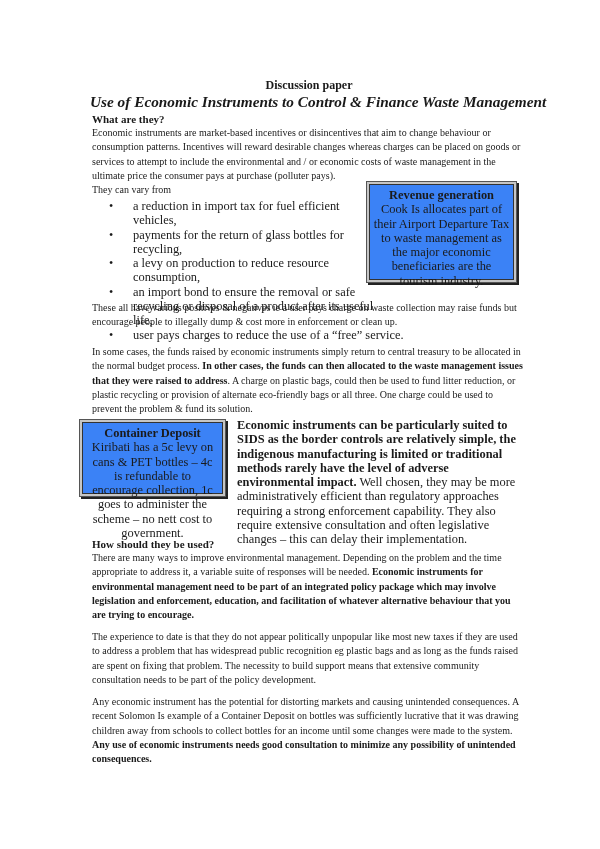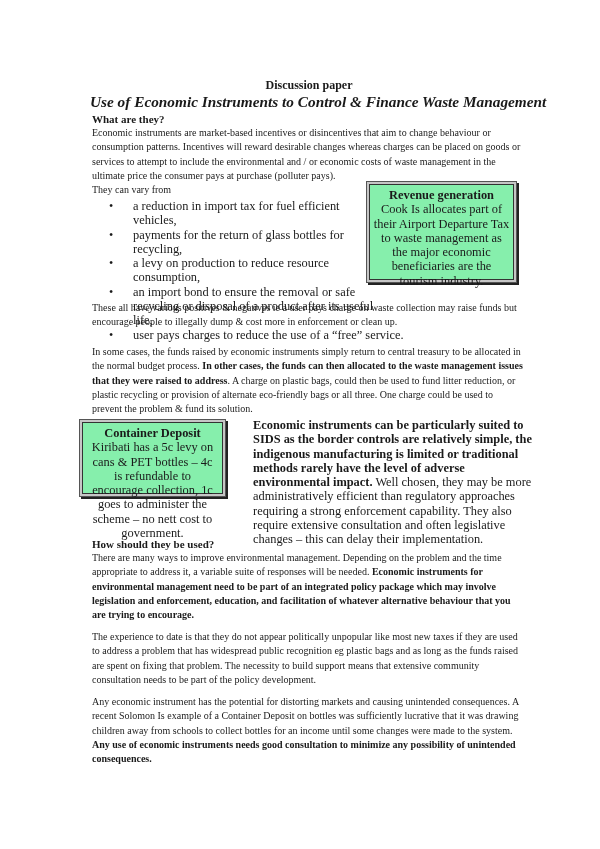--- a/index.html
+++ b/index.html
@@ -10,28 +10,28 @@
       font-weight: bold; font-size: 12px; line-height: 18px; }
     .subtitle { position: absolute; left: -2px; width: 440px; top: 93px; text-align: center;
       font-weight: bold; font-style: italic; font-size: 15.3px; line-height: 18px; white-space: nowrap; }
     .h2 { position: absolute; left: 0; font-weight: bold; font-size: 11px; line-height: 18px; }
     .para { position: absolute; left: 0; width: 432px; font-size: 10px; line-height: 14.3px; }
     .para b { font-weight: bold; }
     ul.bullets { position: absolute; left: 0; margin: 16px; padding: 0; list-style: none;
       width: 276px; font-size: 12.4px; line-height: 14.3px; }
     ul.bullets li { position: relative; padding-left: 25px; }
     ul.bullets li::before { content: "\2022"; position: absolute; left: 1px; top: 0; font-size: 12px; }
-    .box { position: absolute; background: #86efac; border: 1px solid #555;
+    .box { position: absolute; background: #3b82f6; border: 1px solid #555;
       box-shadow: inset 0 0 0 2px #c6c6c6, inset 0 0 0 3px #333, 2px 2px 0 0 #222;
       text-align: center; font-size: 12.4px; line-height: 14.3px; box-sizing: border-box;
       padding-top: 6px; color: #1a1a1a; }
     .box .box-title { font-weight: bold; }
     .box-revenue { left: 366px; top: 181px; width: 151px; height: 102px; }
     .box-container { left: 79px; top: 419px; width: 147px; height: 78px; }
-    .side-para { position: absolute; left: 253px; top: 418px; width: 290px;
+    .side-para { position: absolute; left: 237px; top: 418px; width: 290px;
       font-size: 12.4px; line-height: 14.3px; }
   </style>
 </head>
 <body>
 
 <div>
   <div class="page">
     <div class="title">Discussion paper</div>
     <div class="subtitle">Use of Economic Instruments to Control &amp; Finance Waste Management</div>
 

